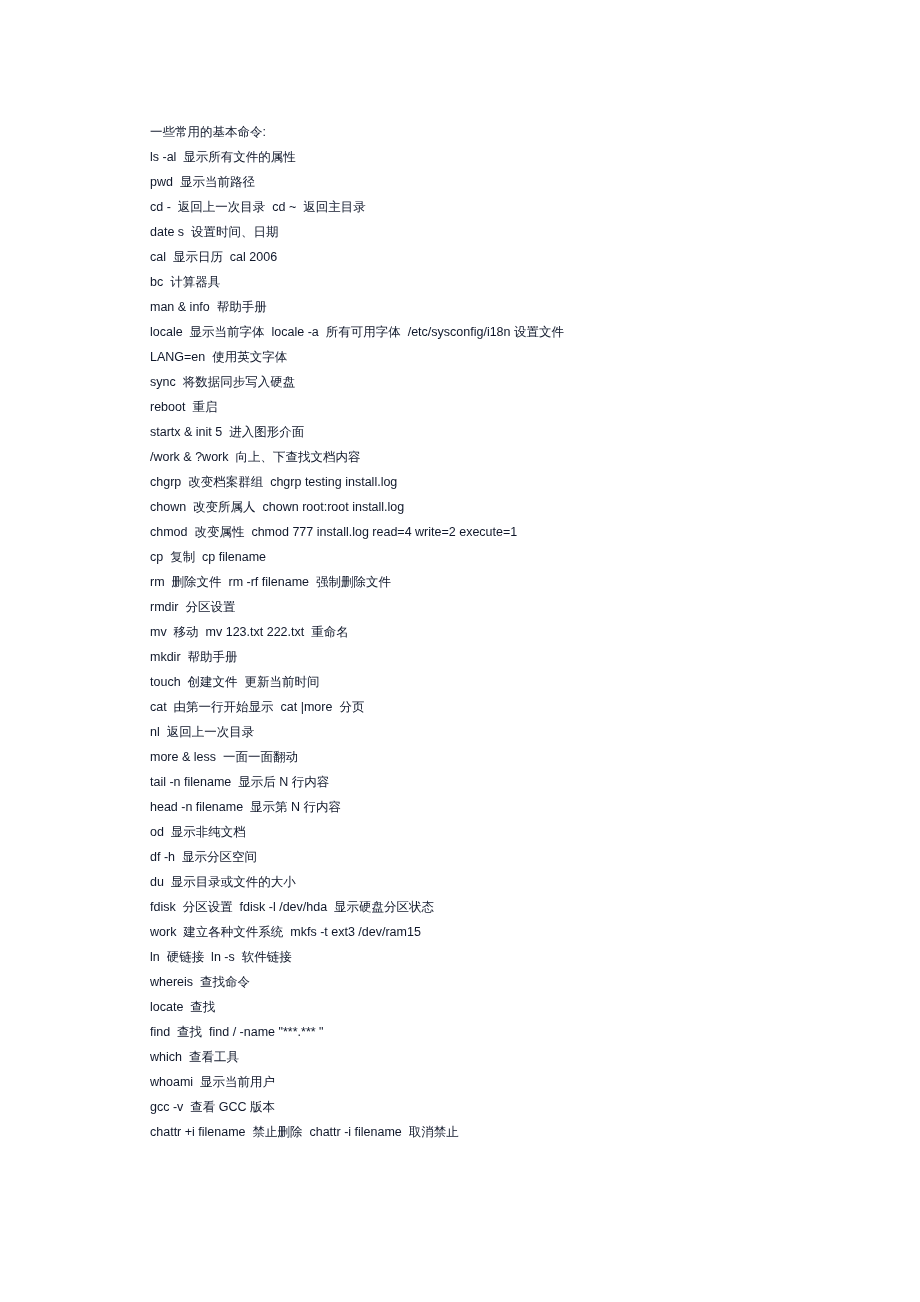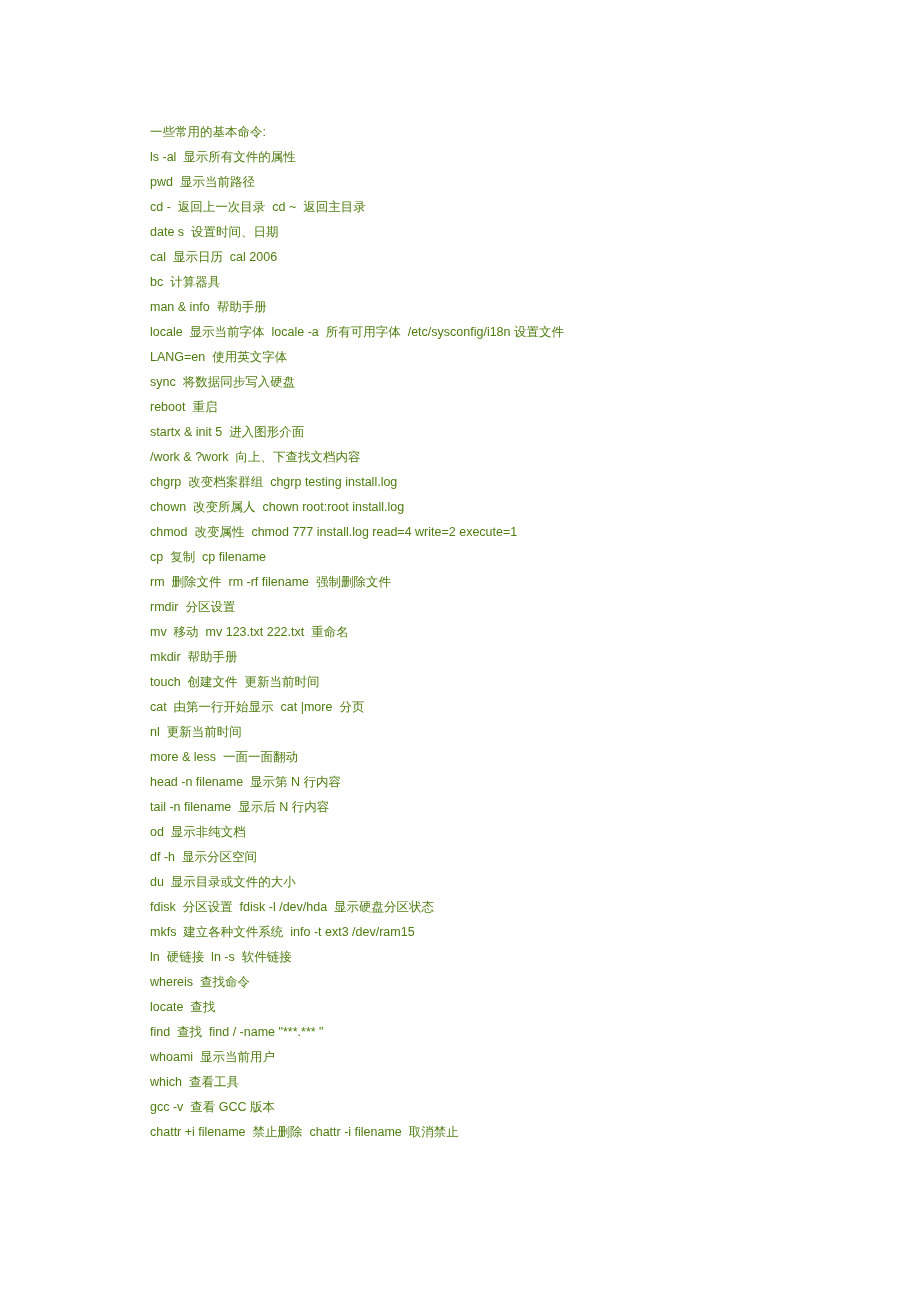--- a/index.html
+++ b/index.html
@@ -8,21 +8,21 @@
       background: #ffffff;
       font-family: Arial, "Microsoft YaHei", sans-serif;
       width: 920px;
     }
     .page-content {
       padding: 120px 150px 100px 150px;
     }
     .line {
       font-size: 12.5px;
       line-height: 25px;
-      color: #4d7c0f;
+      color: #0f172a;
       white-space: pre-wrap;
     }
   </style>
 </head>
 <body>
 
 <div class="page-content" id="content">
     <div class="line">一些常用的基本命令:</div>
     <div class="line">ls -al  显示所有文件的属性</div>
     <div class="line">pwd  显示当前路径</div>
@@ -40,30 +40,30 @@
     <div class="line">chgrp  改变档案群组  chgrp testing install.log</div>
     <div class="line">chown  改变所属人  chown root:root install.log</div>
     <div class="line">chmod  改变属性  chmod 777 install.log read=4 write=2 execute=1</div>
     <div class="line">cp  复制  cp filename</div>
     <div class="line">rm  删除文件  rm -rf filename  强制删除文件</div>
     <div class="line">rmdir  分区设置</div>
     <div class="line">mv  移动  mv 123.txt 222.txt  重命名</div>
     <div class="line">mkdir  帮助手册</div>
     <div class="line">touch  创建文件  更新当前时间</div>
     <div class="line">cat  由第一行开始显示  cat |more  分页</div>
-    <div class="line">nl  更新当前时间</div>
+    <div class="line">nl  返回上一次目录</div>
     <div class="line">more &amp; less  一面一面翻动</div>
+    <div class="line">tail -n filename  显示后 N 行内容</div>
     <div class="line">head -n filename  显示第 N 行内容</div>
-    <div class="line">tail -n filename  显示后 N 行内容</div>
     <div class="line">od  显示非纯文档</div>
     <div class="line">df -h  显示分区空间</div>
     <div class="line">du  显示目录或文件的大小</div>
     <div class="line">fdisk  分区设置  fdisk -l /dev/hda  显示硬盘分区状态</div>
-    <div class="line">mkfs  建立各种文件系统  info -t ext3 /dev/ram15</div>
+    <div class="line">work  建立各种文件系统  mkfs -t ext3 /dev/ram15</div>
     <div class="line">ln  硬链接  ln -s  软件链接</div>
     <div class="line">whereis  查找命令</div>
     <div class="line">locate  查找</div>
     <div class="line">find  查找  find / -name "***.*** "</div>
+    <div class="line">which  查看工具</div>
     <div class="line">whoami  显示当前用户</div>
-    <div class="line">which  查看工具</div>
     <div class="line">gcc -v  查看 GCC 版本</div>
     <div class="line">chattr +i filename  禁止删除  chattr -i filename  取消禁止</div>
   </div>
 
 </body></html>

